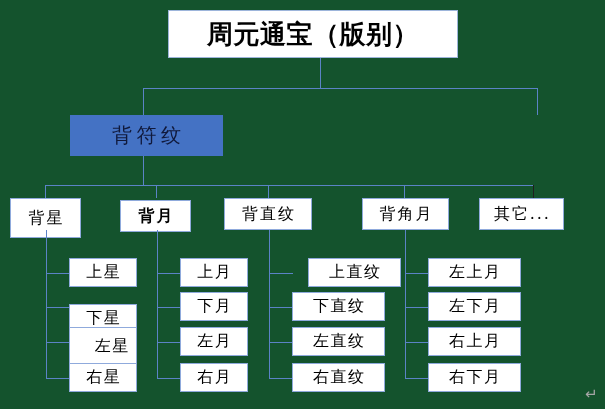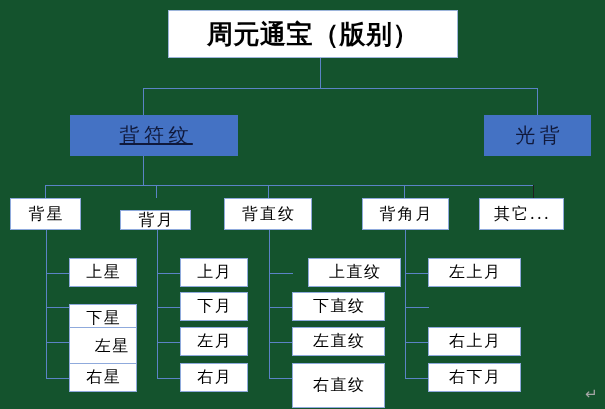--- a/index.html
+++ b/index.html
@@ -87,35 +87,34 @@
 
 <div id="canvas">
 
   <div class="node root" style="left:168px; top:10px; width:290px; height:48px;">周元通宝（版别）</div>
 
   <div class="conn v" style="left:320px; top:58px; width:1px; height:31px;"></div>
   <div class="conn h" style="left:143px; top:88px; width:394px; height:1px;"></div>
   <div class="conn v" style="left:143px; top:88px; width:1px; height:27px;"></div>
   <div class="conn v" style="left:537px; top:88px; width:1px; height:27px;"></div>
 
-  <div class="node filled" style="left:70px; top:115px; width:168px; height:41px;text-decoration:underline;">背符纹</div>
+  <div class="node filled" style="left:70px; top:115px; width:153px; height:41px;">背符纹</div>
 
-  <div class="node filled" style="left:484px; top:115px; width:107px; height:41px;">光背</div>
 
   <div class="conn v" style="left:143px; top:156px; width:1px; height:30px;"></div>
   <div class="conn h" style="left:45px; top:185px; width:489px; height:1px;"></div>
 
   <div class="conn v" style="left:45px; top:185px; width:1px; height:13px;"></div>
   <div class="conn v" style="left:156px; top:185px; width:1px; height:13px;"></div>
   <div class="conn v" style="left:268px; top:185px; width:1px; height:13px;"></div>
   <div class="conn v" style="left:404px; top:185px; width:1px; height:13px;"></div>
   <div class="conn v dark" style="left:533px; top:185px; width:1px; height:13px;"></div>
 
-  <div class="node cat" style="left:10px; top:198px; width:71px; height:32px;">背星</div>
-  <div class="node cat" style="left:120px; top:210px; width:71px; height:20px;">背月</div>
+  <div class="node cat" style="left:10px; top:198px; width:71px; height:40px;">背星</div>
+  <div class="node cat" style="left:120px; top:200px; width:71px; height:32px;font-weight:bold;">背月</div>
   <div class="node cat" style="left:224px; top:198px; width:88px; height:32px;">背直纹</div>
   <div class="node cat" style="left:362px; top:198px; width:87px; height:32px;">背角月</div>
   <div class="node cat" style="left:479px; top:198px; width:85px; height:32px;">其它...</div>
 
   <div class="conn v" style="left:46px; top:230px; width:1px; height:149px;"></div>
   <div class="conn h" style="left:46px; top:273px; width:24px; height:1px;"></div>
   <div class="conn h" style="left:46px; top:307px; width:24px; height:1px;"></div>
   <div class="conn h" style="left:46px; top:342px; width:24px; height:1px;"></div>
   <div class="conn h" style="left:46px; top:378px; width:24px; height:1px;"></div>
 
@@ -137,27 +136,28 @@
 
   <div class="conn v" style="left:269px; top:230px; width:1px; height:149px;"></div>
   <div class="conn h" style="left:269px; top:273px; width:24px; height:1px;"></div>
   <div class="conn h" style="left:269px; top:307px; width:24px; height:1px;"></div>
   <div class="conn h" style="left:269px; top:342px; width:24px; height:1px;"></div>
   <div class="conn h" style="left:269px; top:378px; width:24px; height:1px;"></div>
 
   <div class="node leaf" style="left:308px; top:258px; width:93px; height:29px;">上直纹</div>
   <div class="node leaf" style="left:292px; top:292px; width:93px; height:29px;">下直纹</div>
   <div class="node leaf" style="left:292px; top:327px; width:93px; height:29px;">左直纹</div>
-  <div class="node leaf" style="left:292px; top:363px; width:93px; height:45px;">右直纹</div>
+  <div class="node leaf" style="left:292px; top:363px; width:93px; height:29px;">右直纹</div>
 
   <div class="conn v" style="left:405px; top:230px; width:1px; height:149px;"></div>
   <div class="conn h" style="left:405px; top:273px; width:24px; height:1px;"></div>
   <div class="conn h" style="left:405px; top:307px; width:24px; height:1px;"></div>
   <div class="conn h" style="left:405px; top:342px; width:24px; height:1px;"></div>
   <div class="conn h" style="left:405px; top:378px; width:24px; height:1px;"></div>
 
   <div class="node leaf" style="left:428px; top:258px; width:93px; height:29px;">左上月</div>
+  <div class="node leaf" style="left:428px; top:292px; width:93px; height:29px;">左下月</div>
   <div class="node leaf" style="left:428px; top:327px; width:93px; height:29px;">右上月</div>
   <div class="node leaf" style="left:428px; top:363px; width:93px; height:29px;">右下月</div>
 
   <div class="pilcrow" style="left:585px; top:385px;">↵</div>
 
 </div>
 
 </body></html>

